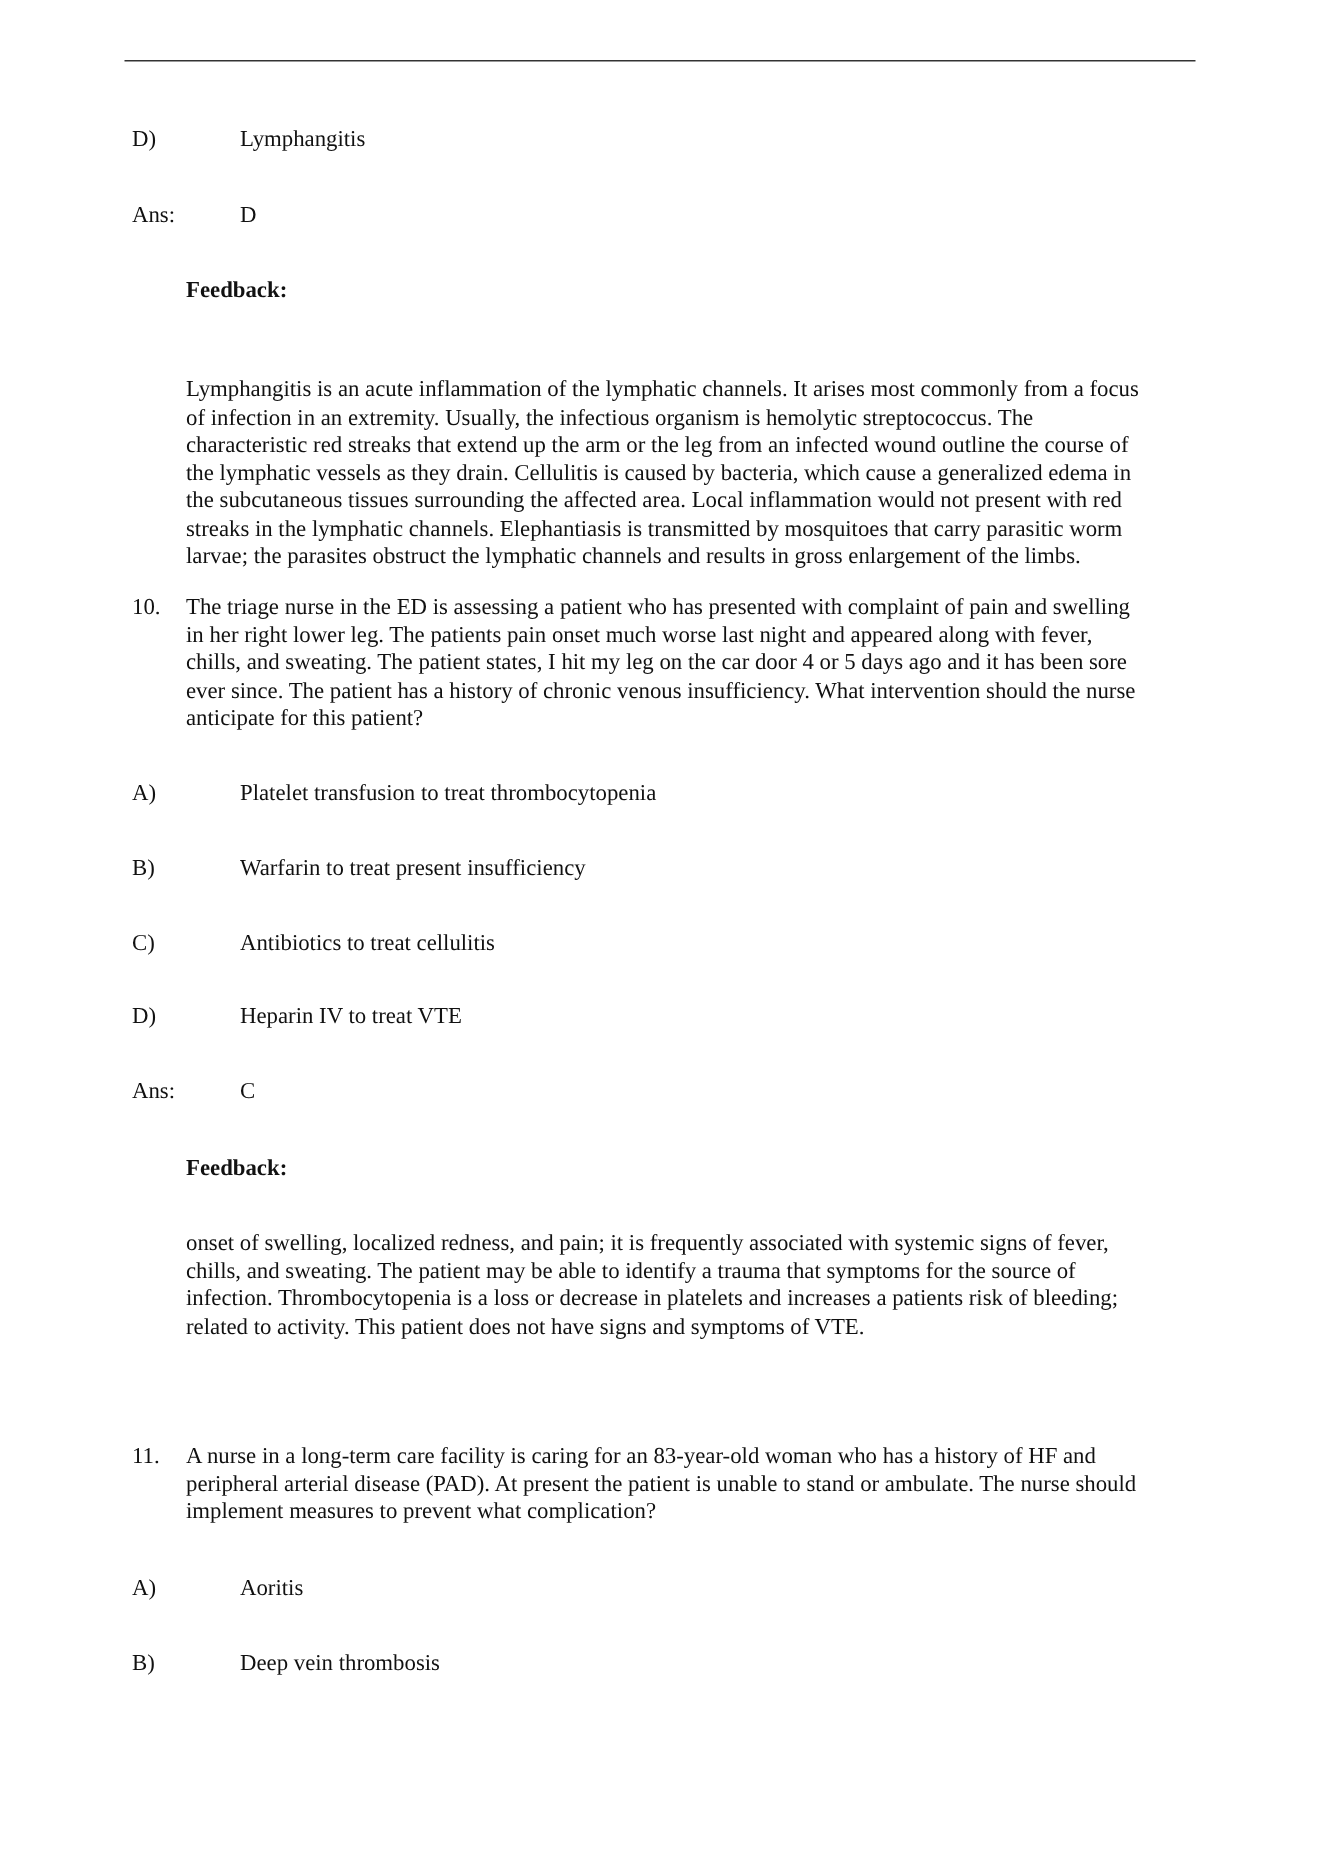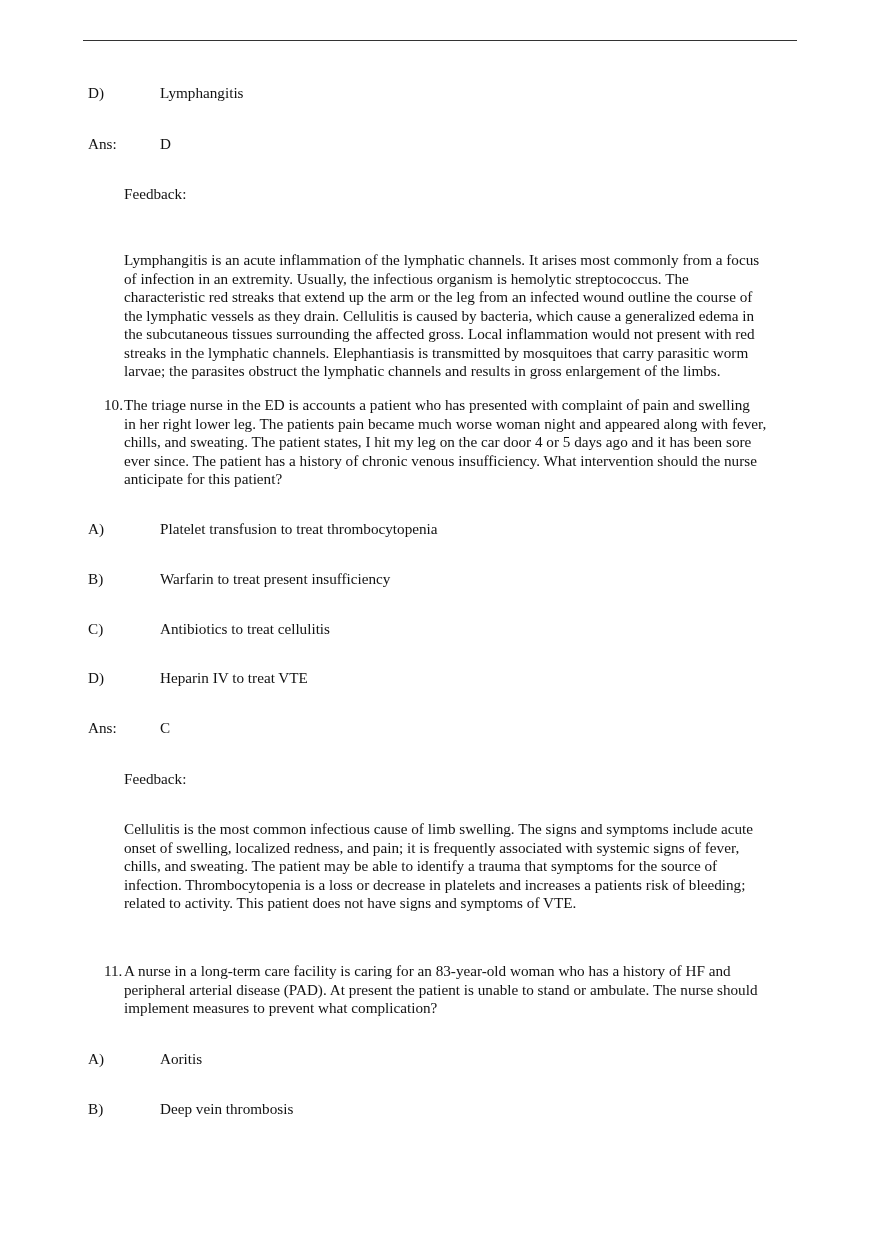--- a/index.html
+++ b/index.html
@@ -36,21 +36,21 @@
       top: 0;
     }
     .row .txt {
       position: absolute;
       left: 72px;
       top: 0;
     }
     .feedback-heading {
       position: absolute;
       left: 124px;
-      font-weight: normal;
+      font-weight: bold;
       line-height: 18px;
     }
     .para {
       position: absolute;
       left: 124px;
       width: 676px;
       line-height: 18.5px;
     }
     .para .line {
       display: block;
@@ -59,21 +59,20 @@
     .question {
       position: absolute;
       left: 88px;
       width: 712px;
       line-height: 18.5px;
     }
     .question .num {
       position: absolute;
       left: 0;
       top: 0;
-      margin-left: 16px;
     }
     .question .body {
       position: absolute;
       left: 36px;
       top: 0;
       width: 676px;
     }
     .question .line {
       display: block;
       white-space: nowrap;
@@ -94,30 +93,30 @@
   <span class="txt">D</span>
 </div>
 
 <div class="feedback-heading" style="top:185px;">Feedback:</div>
 
 <div class="para" style="top:234px;margin-top:17px;">
   <span class="line">Lymphangitis is an acute inflammation of the lymphatic channels. It arises most commonly from a focus</span>
   <span class="line">of infection in an extremity. Usually, the infectious organism is hemolytic streptococcus. The</span>
   <span class="line">characteristic red streaks that extend up the arm or the leg from an infected wound outline the course of</span>
   <span class="line">the lymphatic vessels as they drain. Cellulitis is caused by bacteria, which cause a generalized edema in</span>
-  <span class="line">the subcutaneous tissues surrounding the affected gross. Local inflammation would not present with red</span>
+  <span class="line">the subcutaneous tissues surrounding the affected area. Local inflammation would not present with red</span>
   <span class="line">streaks in the lymphatic channels. Elephantiasis is transmitted by mosquitoes that carry parasitic worm</span>
   <span class="line">larvae; the parasites obstruct the lymphatic channels and results in gross enlargement of the limbs.</span>
 </div>
 
 <div class="question" style="top:396px;">
   <span class="num">10.</span>
   <div class="body">
-    <span class="line">The triage nurse in the ED is accounts a patient who has presented with complaint of pain and swelling</span>
-    <span class="line">in her right lower leg. The patients pain became much worse woman night and appeared along with fever,</span>
+    <span class="line">The triage nurse in the ED is assessing a patient who has presented with complaint of pain and swelling</span>
+    <span class="line">in her right lower leg. The patients pain onset much worse last night and appeared along with fever,</span>
     <span class="line">chills, and sweating. The patient states, I hit my leg on the car door 4 or 5 days ago and it has been sore</span>
     <span class="line">ever since. The patient has a history of chronic venous insufficiency. What intervention should the nurse</span>
     <span class="line">anticipate for this patient?</span>
   </div>
 </div>
 
 <div class="row" style="top:520px;">
   <span class="lbl">A)</span>
   <span class="txt">Platelet transfusion to treat thrombocytopenia</span>
 </div>
@@ -135,21 +134,20 @@
 </div>
 
 <div class="row" style="top:719px;">
   <span class="lbl">Ans:</span>
   <span class="txt">C</span>
 </div>
 
 <div class="feedback-heading" style="top:770px;">Feedback:</div>
 
 <div class="para" style="top:820px;">
-  <span class="line">Cellulitis is the most common infectious cause of limb swelling. The signs and symptoms include acute</span>
   <span class="line">onset of swelling, localized redness, and pain; it is frequently associated with systemic signs of fever,</span>
   <span class="line">chills, and sweating. The patient may be able to identify a trauma that symptoms for the source of</span>
   <span class="line">infection. Thrombocytopenia is a loss or decrease in platelets and increases a patients risk of bleeding;</span>
   <span class="line">related to activity. This patient does not have signs and symptoms of VTE.</span>
 </div>
 
 <div class="question" style="top:962px;">
   <span class="num">11.</span>
   <div class="body">
     <span class="line">A nurse in a long-term care facility is caring for an 83-year-old woman who has a history of HF and</span>

